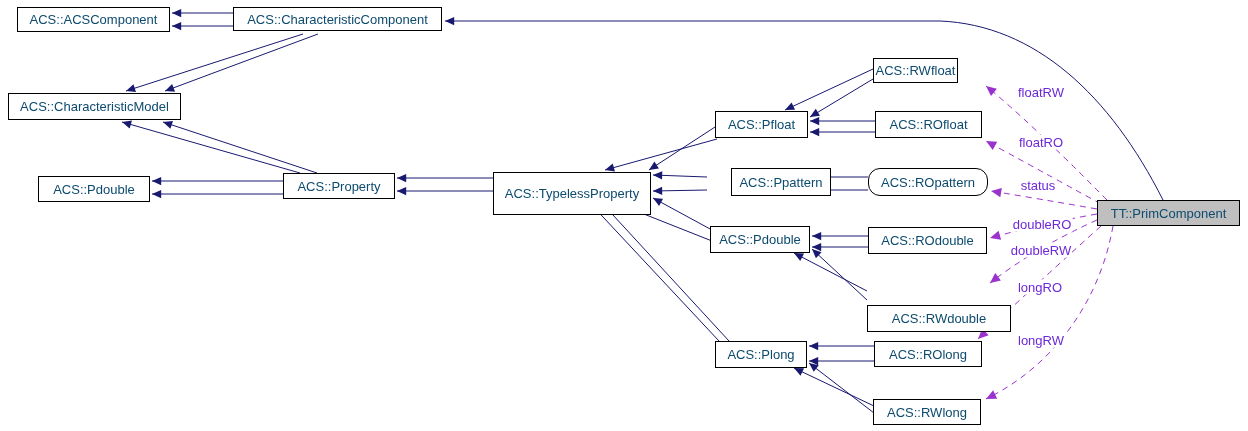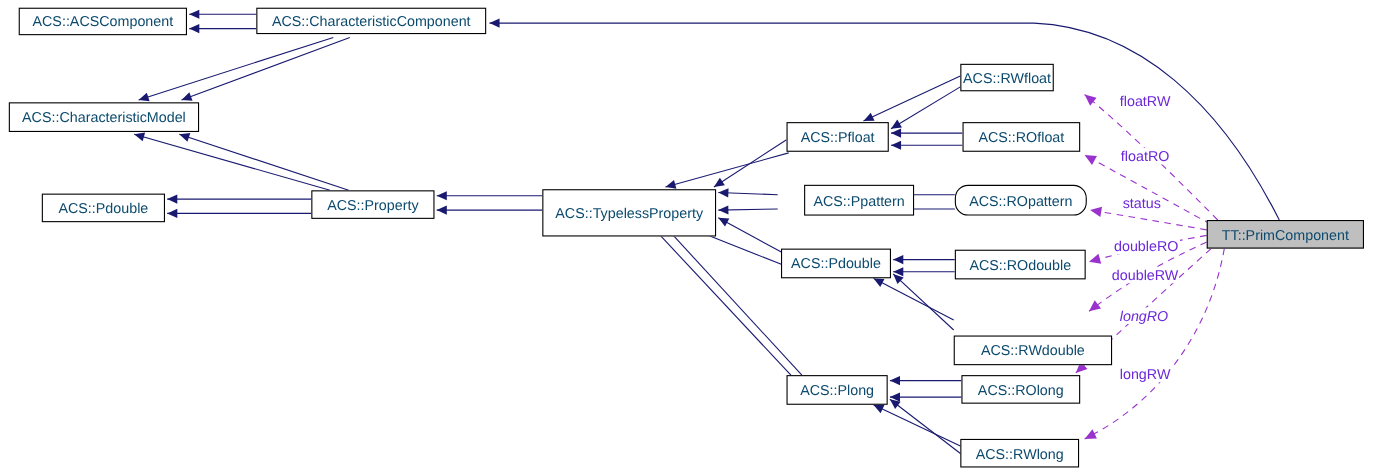--- a/index.html
+++ b/index.html
@@ -119,16 +119,16 @@
       <div class="node" style="left: 874px; top: 341px; width: 108px; height: 26px; background: rgb(255, 255, 255);">ACS::ROlong</div>
       <div class="node" style="left: 873px; top: 399px; width: 108px; height: 26px; background: rgb(255, 255, 255);">ACS::RWlong</div>
       <div class="node" style="left: 1097px; top: 200px; width: 143px; height: 26px; background: rgb(191, 191, 191);">TT::PrimComponent</div>
     </div>
   <div id="label-layer">
       <span class="edge-label" style="left: 1041px; top: 92px;">floatRW</span>
       <span class="edge-label" style="left: 1041px; top: 142px;">floatRO</span>
       <span class="edge-label" style="left: 1038px; top: 185px;">status</span>
       <span class="edge-label" style="left: 1042px; top: 224px;">doubleRO</span>
       <span class="edge-label" style="left: 1041px; top: 250px;">doubleRW</span>
-      <span class="edge-label" style="left: 1040px; top: 287px; font-style: italic;">longRO</span>
+      <span class="edge-label" style="left: 1040px; top: 287px;">longRO</span>
       <span class="edge-label" style="left: 1041px; top: 340px;">longRW</span>
     </div>
 </div>
 
 </body></html>

